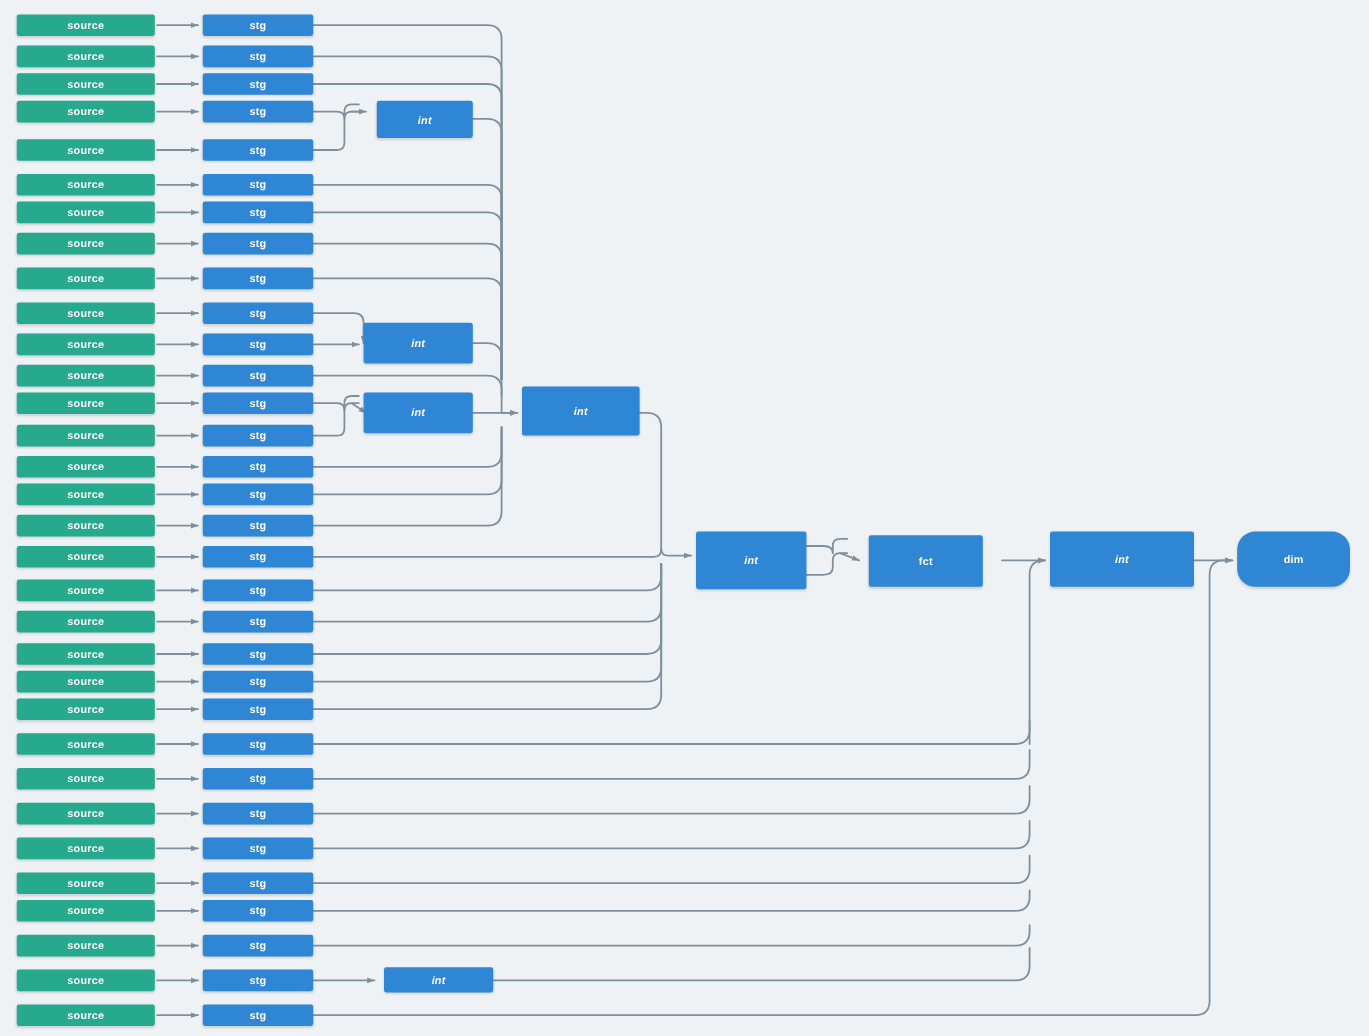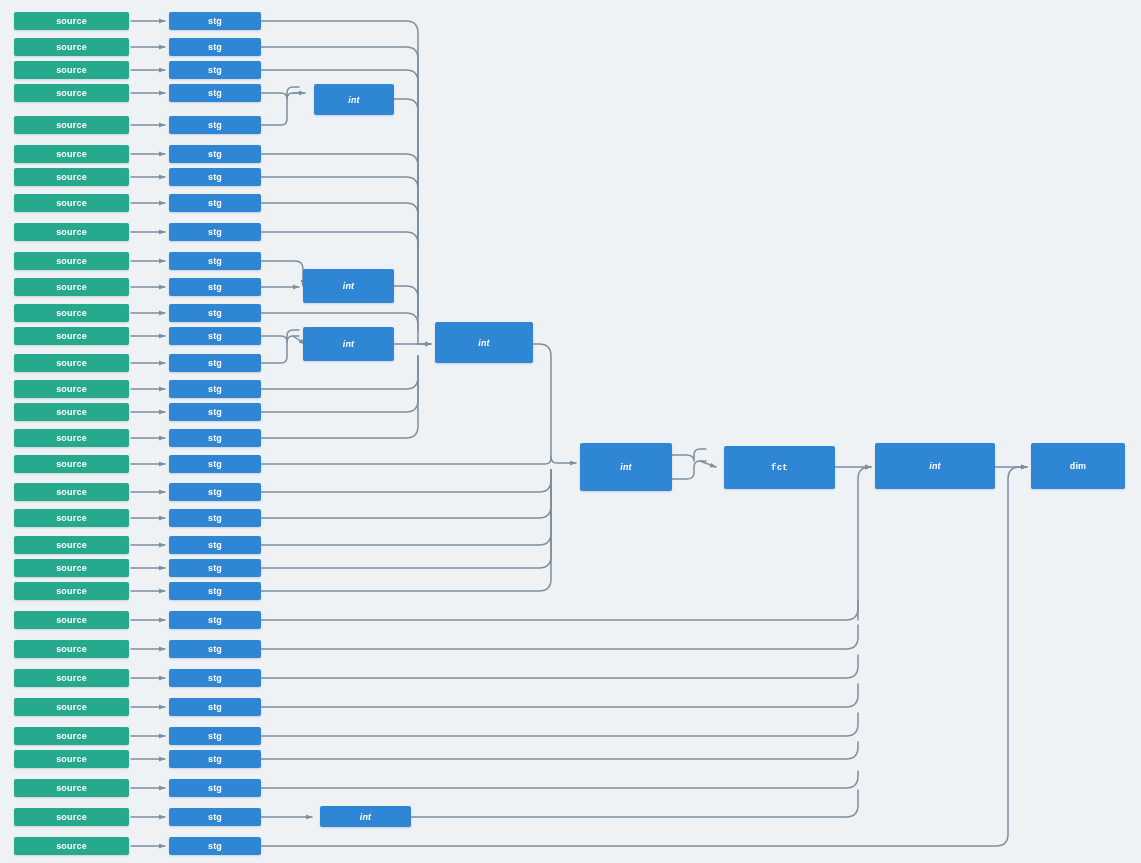--- a/index.html
+++ b/index.html
@@ -20,21 +20,21 @@
     font-weight:bold;
     letter-spacing:.2px;
     border-radius:2px;
     box-shadow:0 1px 2px rgba(40,60,80,.18);
     user-select:none;
   }
   .n-source{background:#26a98c;}
   .n-stg{background:#2f86d4;}
   .n-int{background:#2f86d4;font-style:italic;}
   .n-fct{background:#2f86d4;}
-  .n-dim{background:#2f86d4;}
+  .n-dim{background:#2f86d4;border-radius:15px;}
 </style>
 </head>
 <body style="background: rgb(238, 242, 245);">
 
 <div id="canvas">
 
   <svg id="edges" viewBox="0 0 1141 863" xmlns="http://www.w3.org/2000/svg">
     <defs>
       <marker id="ah" markerWidth="7" markerHeight="7" refX="6" refY="3" orient="auto" markerUnits="userSpaceOnUse">
         <path d="M0,0.6 L6.4,3 L0,5.4 z" fill="#7e8f9e"></path>
@@ -271,21 +271,21 @@
       </div>
       <div class="node n-source" style="left: 14px; top: 455px; width: 115px; height: 18px; background: rgb(38, 169, 140);">
         <span>source</span>
       </div>
       <div class="node n-stg" style="left: 169px; top: 455px; width: 92px; height: 18px; background: rgb(47, 134, 212);">
         <span>stg</span>
       </div>
       <div class="node n-int" style="left: 580px; top: 443px; width: 92px; height: 48px; background: rgb(47, 134, 212);">
         <span>int</span>
       </div>
-      <div class="node n-fct" style="left: 724px; top: 446px; width: 111px; height: 43px; background: rgb(47, 134, 212); font-family: Liberation Mono, monospace;">
+      <div class="node n-fct" style="left: 724px; top: 446px; width: 95px; height: 43px; background: rgb(47, 134, 212);">
         <span>fct</span>
       </div>
       <div class="node n-int" style="left: 875px; top: 443px; width: 120px; height: 46px; background: rgb(47, 134, 212);">
         <span>int</span>
       </div>
       <div class="node n-dim" style="left: 1031px; top: 443px; width: 94px; height: 46px; background: rgb(47, 134, 212);">
         <span>dim</span>
       </div>
       <div class="node n-source" style="left: 14px; top: 483px; width: 115px; height: 18px; background: rgb(38, 169, 140);">
         <span>source</span>

